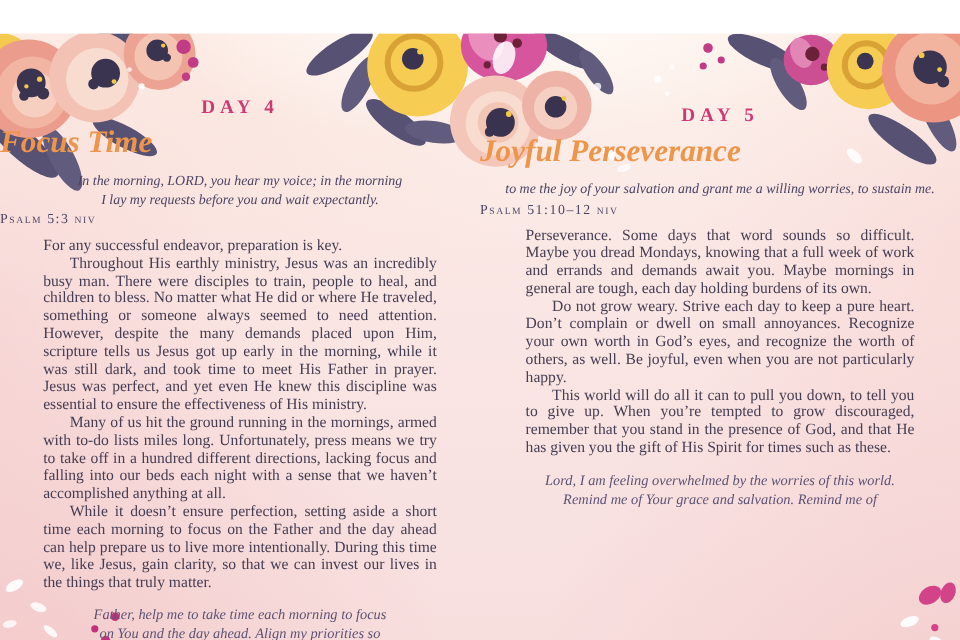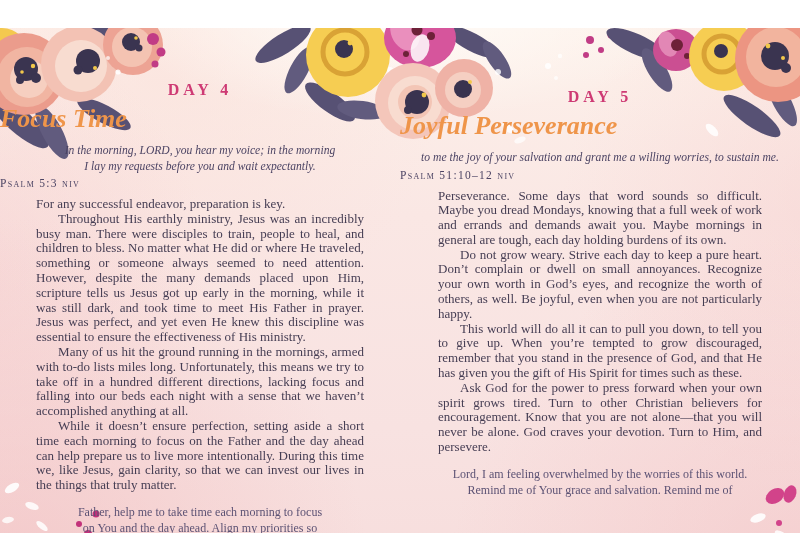--- a/index.html
+++ b/index.html
@@ -46,21 +46,21 @@
     letter-spacing:1.3px; font-size:11.5px; color:var(--verse-text);
   }
   .body{
     margin:8px 36px 0 36px; text-align:justify;
     font-size:13px; line-height:14.8px; color:var(--body-text);
   }
   .page.right .body{margin:8px 38px 0 38px;}
   .para{text-indent:1.7em;}
   .para:first-child{text-indent:0;}
   .prayer{
-    margin-top:11px; text-align:center; 
+    margin-top:11px; text-align:center; font-style:italic;
     font-size:12px; line-height:16.2px; color:var(--prayer-text);
   }
   .prayer-line{display:block;}
   svg.florals-top{position:absolute; left:0; top:0; pointer-events:none;}
   svg.florals-bl{position:absolute; left:0; bottom:0; pointer-events:none;}
   svg.florals-br{position:absolute; right:0; bottom:0; pointer-events:none;}
 </style>
 </head>
 <body>
 
@@ -193,42 +193,41 @@
     <h2 class="day">DAY 4</h2>
     <h1 class="script">Focus Time</h1>
     <div class="verse">
         <span class="verse-line">In the morning, LORD, you hear my voice; in the morning</span>
         <span class="verse-line">I lay my requests before you and wait expectantly.</span>
       </div>
     <div class="ref">Psalm 5:3 niv</div>
     <div class="body">
         <p class="para">For any successful endeavor, preparation is key.</p>
         <p class="para">Throughout His earthly ministry, Jesus was an incredibly busy man. There were disciples to train, people to heal, and children to bless. No matter what He did or where He traveled, something or someone always seemed to need attention. However, despite the many demands placed upon Him, scripture tells us Jesus got up early in the morning, while it was still dark, and took time to meet His Father in prayer. Jesus was perfect, and yet even He knew this discipline was essential to ensure the effectiveness of His ministry.</p>
-        <p class="para">Many of us hit the ground running in the mornings, armed with to-do lists miles long. Unfortunately, this means we try to take off in a hundred different directions, lacking focus and falling into our beds each night with a sense that we haven’t accomplished anything at all.</p>
+        <p class="para">Many of us hit the ground running in the mornings, armed with to-do lists miles long. Unfortunately, press means we try to take off in a hundred different directions, lacking focus and falling into our beds each night with a sense that we haven’t accomplished anything at all.</p>
         <p class="para">While it doesn’t ensure perfection, setting aside a short time each morning to focus on the Father and the day ahead can help prepare us to live more intentionally. During this time we, like Jesus, gain clarity, so that we can invest our lives in the things that truly matter.</p>
       </div>
     <div class="prayer">
         <span class="prayer-line">Father, help me to take time each morning to focus</span>
         <span class="prayer-line">on You and the day ahead. Align my priorities so</span>
         <span class="prayer-line">that the things I do will be the things You want me to do.</span>
       </div>
   </section>
 
   <section class="page right">
     <h2 class="day">DAY 5</h2>
     <h1 class="script">Joyful Perseverance</h1>
     <div class="verse">
         <span class="verse-line">to me the joy of your salvation and grant me a willing worries, to sustain me.</span>
       </div>
     <div class="ref">Psalm 51:10–12 niv</div>
     <div class="body">
         <p class="para">Perseverance. Some days that word sounds so difficult. Maybe you dread Mondays, knowing that a full week of work and errands and demands await you. Maybe mornings in general are tough, each day holding burdens of its own.</p>
         <p class="para">Do not grow weary. Strive each day to keep a pure heart. Don’t complain or dwell on small annoyances. Recognize your own worth in God’s eyes, and recognize the worth of others, as well. Be joyful, even when you are not particularly happy.</p>
         <p class="para">This world will do all it can to pull you down, to tell you to give up. When you’re tempted to grow discouraged, remember that you stand in the presence of God, and that He has given you the gift of His Spirit for times such as these.</p>
-        <p class="para">Ask God for the power to press forward when your own spirit grows tired. Turn to other Christian believers for encouragement. Know that you are not alone—that you will never be alone. God craves your devotion. Turn to Him, and persevere.</p>
       </div>
     <div class="prayer">
         <span class="prayer-line">Lord, I am feeling overwhelmed by the worries of this world.</span>
         <span class="prayer-line">Remind me of Your grace and salvation. Remind me of</span>
       </div>
   </section>
 
 </div>
 
 </body></html>

